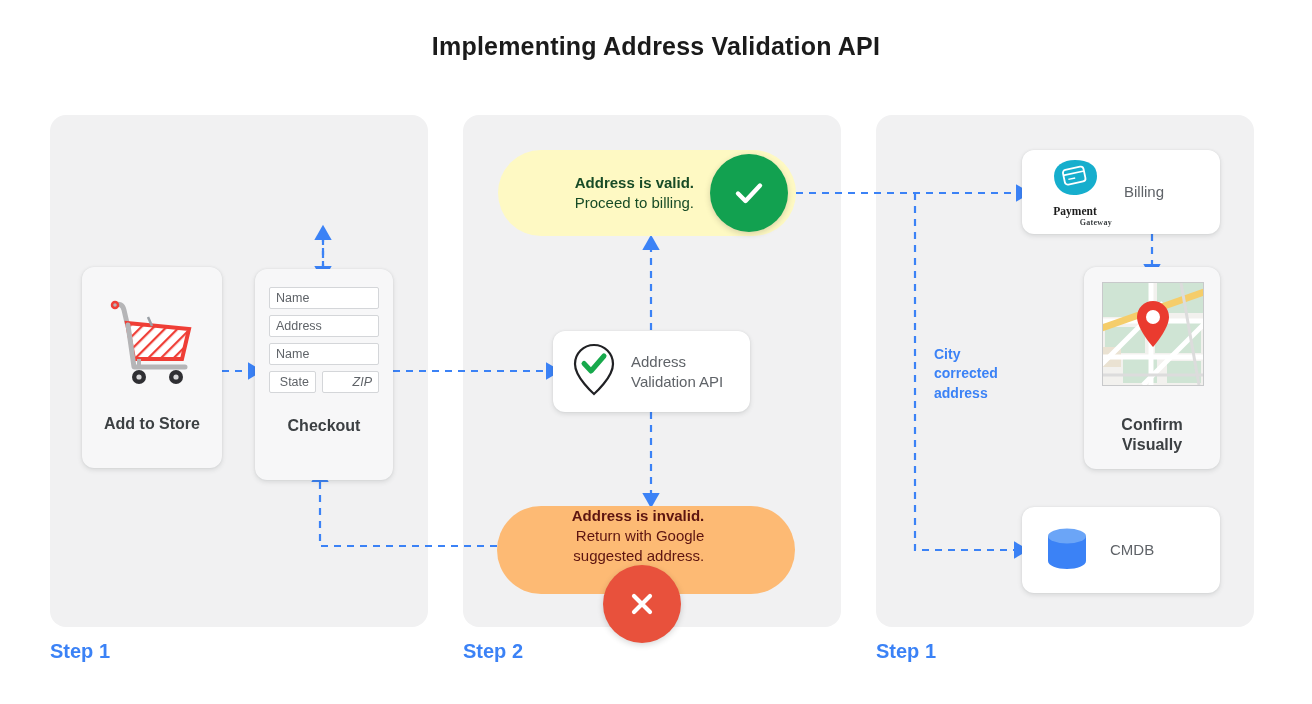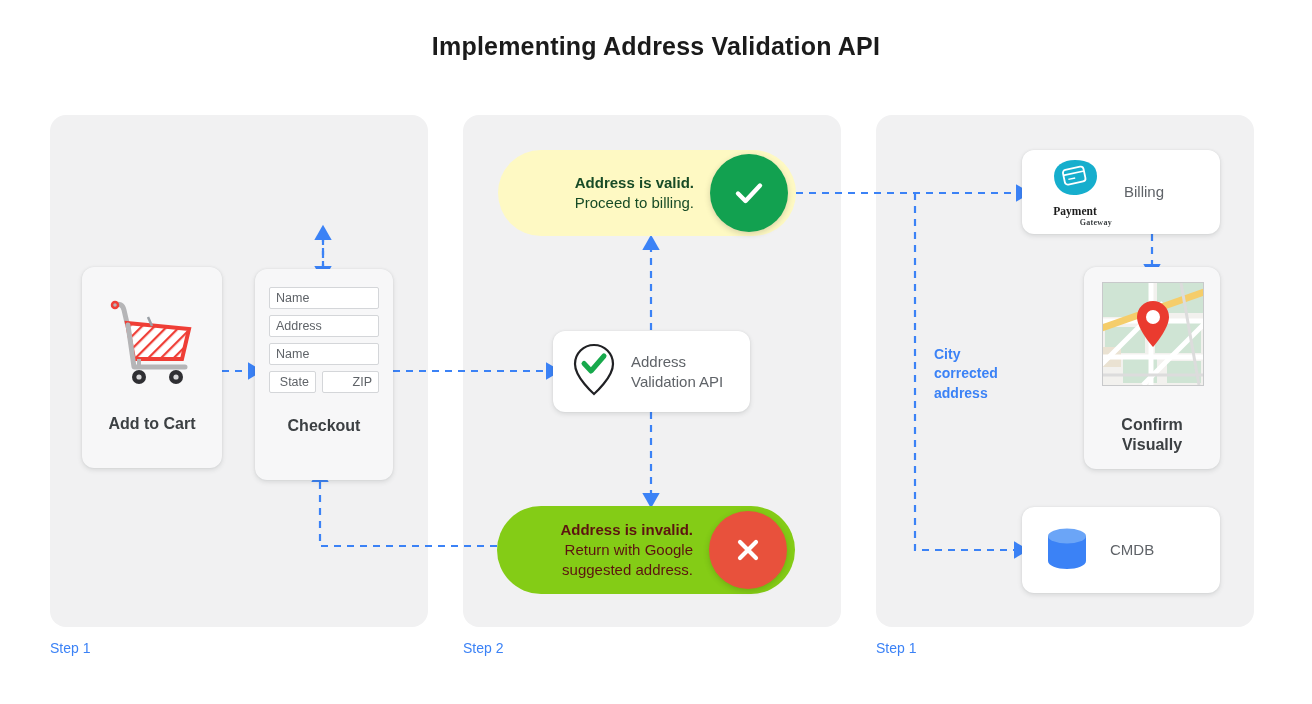--- a/index.html
+++ b/index.html
@@ -17,42 +17,42 @@
     position:absolute;left:0;top:32px;width:1312px;
     text-align:center;
     font-size:25px;font-weight:bold;color:#1b1b1b;
     letter-spacing:.2px;
   }
 
   .panel{
     position:absolute;background:#f1f1f2;border-radius:16px;
   }
   .step-label{
-    position:absolute;font-size:14px;font-weight:normal;color:#3b82f6;
+    position:absolute;font-size:20px;font-weight:bold;color:#3b82f6;
   }
 
   .card{
     position:absolute;background:#ffffff;border-radius:12px;
     box-shadow:0 2px 5px rgba(60,64,67,.14),0 0 2px rgba(60,64,67,.10);
     box-sizing:border-box;
   }
   .card-label{
     font-size:15px;color:#5f6368;line-height:1.33;
   }
   .card-title{
     font-size:16px;font-weight:bold;color:#3c4043;text-align:center;
   }
 
   
   .pill{
     position:absolute;border-radius:48px;box-sizing:border-box;
     display:flex;align-items:center;
   }
   .pill.green{background:#fef9c3;}
-  .pill.red{background:#84cc16;}
+  .pill.red{background:#fdba74;flex-direction:column;}
   .pill-text{
     flex:1;text-align:right;padding-right:16px;line-height:1.32;font-size:15px;
   }
   .pill.green .pill-text{color:#174b26;}
   .pill.red .pill-text{color:#5c1410;}
   .pill-text .b{font-weight:bold;display:block;}
   .badge{
     width:78px;height:78px;border-radius:50%;
     display:flex;align-items:center;justify-content:center;
     margin-right:8px;flex:0 0 auto;
@@ -135,31 +135,31 @@
         <path d="M19 28 L81 34 L74 64 L26 64 Z" fill="url(#hatch)" stroke="#ef3e36" stroke-width="4"></path>
         <path d="M40 22 L44 31" stroke="#9aa0a6" stroke-width="2.5" fill="none"></path>
         <path d="M20 30 L26 72 L77 72" fill="none" stroke="#b5b5b7" stroke-width="5" stroke-linecap="round" stroke-linejoin="round"></path>
         <path d="M31 64 L31 72" stroke="#b5b5b7" stroke-width="4"></path>
         <circle cx="31" cy="82" r="7" fill="#2f2f33"></circle>
         <circle cx="31" cy="82" r="2.6" fill="#d8d8da"></circle>
         <circle cx="68" cy="82" r="7" fill="#2f2f33"></circle>
         <circle cx="68" cy="82" r="2.6" fill="#d8d8da"></circle>
       </svg>
     </div>
-    <div class="card-title" style="position:absolute;left:0;top:148px;width:100%;">Add to Cart</div>
+    <div class="card-title" style="position:absolute;left:0;top:148px;width:100%;">Add to Store</div>
   </div>
 
   <div class="card" style="left:255px;top:269px;width:138px;height:211px;background:#f7f7f8;">
     <div style="position:absolute;left:14px;top:18px;width:110px;">
       <div class="field" style="width:110px;">Name</div>
       <div class="field" style="width:110px;margin-top:6px;">Address</div>
       <div class="field" style="width:110px;margin-top:6px;">Name</div>
       <div class="row-flex" style="margin-top:6px;">
         <div class="field" style="width:47px;">State</div>
-        <div class="field" style="width:57px;margin-left:6px;">ZIP</div>
+        <div class="field" style="width:57px;margin-left:6px;font-style:italic;">ZIP</div>
       </div>
     </div>
     <div class="card-title" style="position:absolute;left:0;top:148px;width:100%;">Checkout</div>
   </div>
 
   <div class="pill green" style="left:498px;top:150px;width:298px;height:86px;">
     <div class="pill-text">
       <span class="b">Address is valid.</span>
       <span>Proceed to billing.</span>
     </div>

